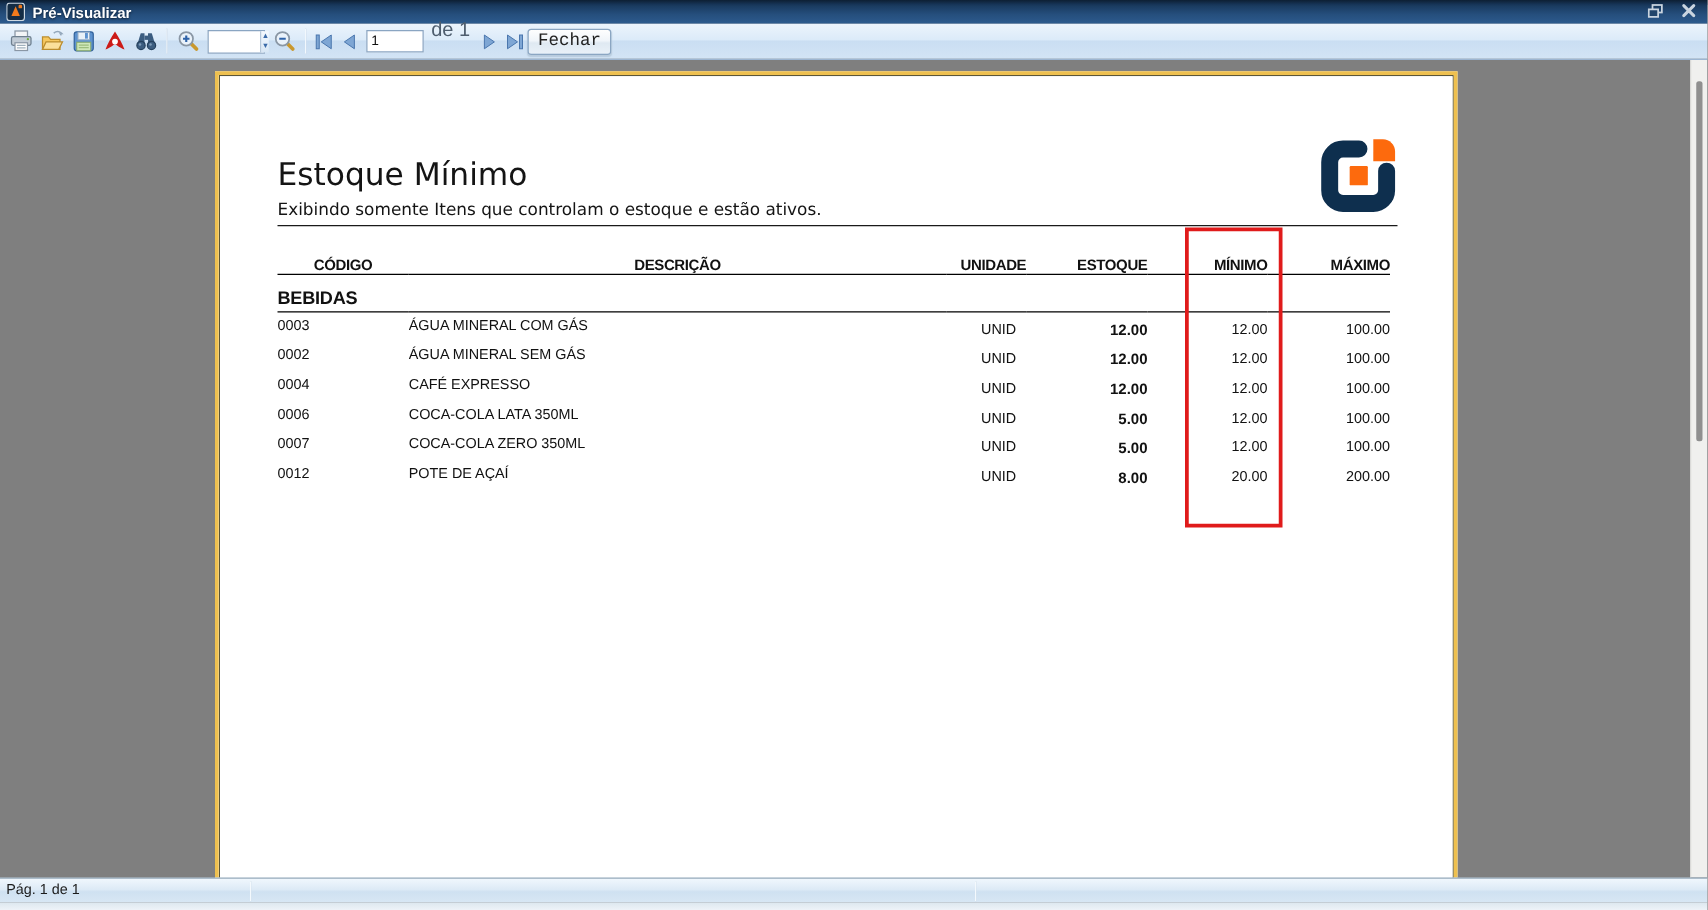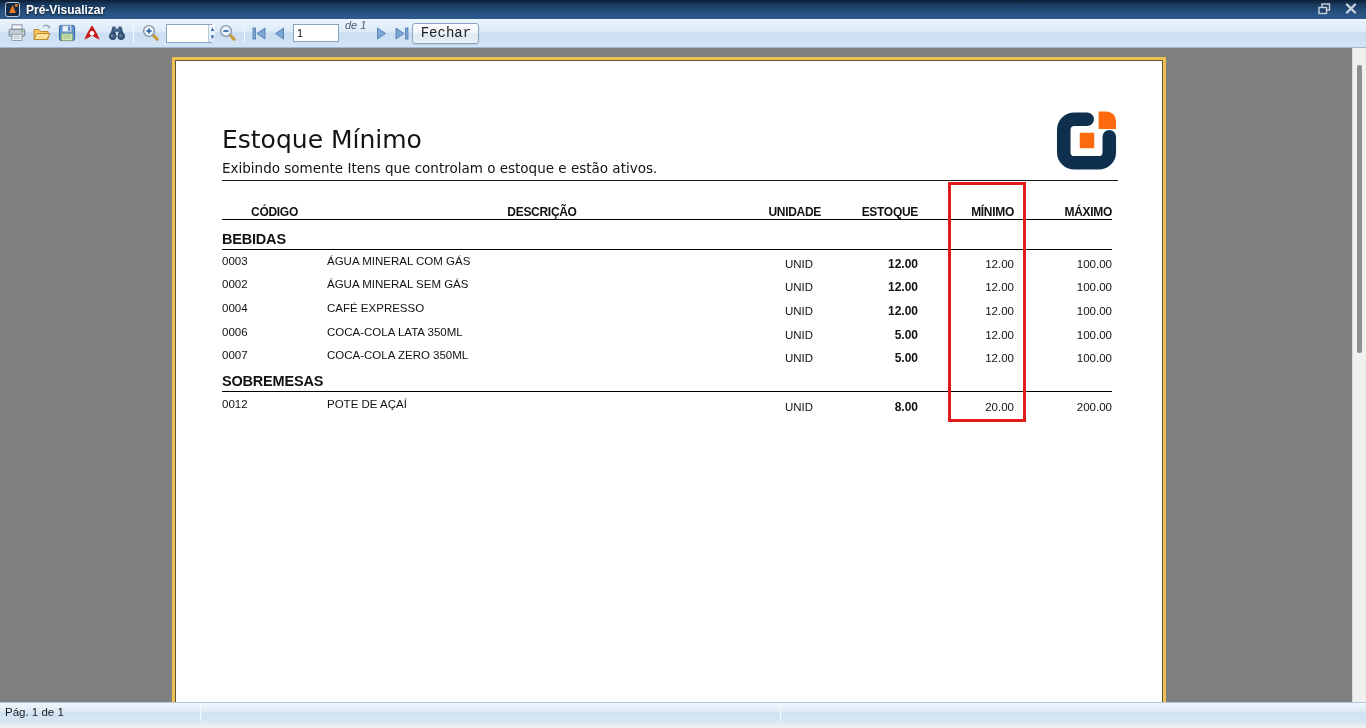--- a/index.html
+++ b/index.html
@@ -24,21 +24,21 @@
   .tbtn { width:25px; height:25px; display:flex; align-items:center; justify-content:center; border-radius:3px; }
   .tsep { width:1px; height:20px; background:#a5bcd4; border-right:1px solid #f2f8fd; margin:0 4px; }
   .spinbox { width:46px; height:19px; background:#fff; border:1px solid #8aa5c2; display:flex; margin:0 3px; }
   .spin-val { flex:1; font-size:15px; padding:2px 0 0 3px; color:#111;margin-top:22px; }
   .spin-arrows { width:13px; border-left:1px solid #b6c8da;
     background:linear-gradient(180deg,#f4f9fe,#d8e7f5); display:flex; flex-direction:column; }
   .spin-arrows span { flex:1; display:flex; align-items:center; justify-content:center;
     font-size:6px; color:#3a6aa8; line-height:1; }
   .pageinput { width:46px; height:18px; border:1px solid #8aa5c2; font-size:11px; padding:0 3px;
     font-family:"Liberation Sans",sans-serif; color:#111; background:#fff; margin:0 4px; }
-  .pagecount { font-size:11px; color:#4e5d6e; margin:0 6px 16px 2px;font-style:italic; }
+  .pagecount { font-size:16px; color:#4e5d6e; margin:0 6px 16px 2px; }
   .navbtn { width:20px; height:22px; display:flex; align-items:center; justify-content:center; }
   .close-preview-btn { width:67px; height:21px; border:1px solid #8ba6c2; border-radius:3px;
     background:linear-gradient(180deg,#fefefe 0%,#f0f5fa 45%,#dfe9f2 55%,#e9f1f8 100%);
     font-size:14px; font-family:Liberation Mono, monospace; color:#222; box-shadow:0 1px 1px #b8cbdd; }
 
   
   .preview { position:absolute; left:0; top:48px; width:100%; height:654px; background:#7f7f7f; overflow:hidden; }
   .page { position:absolute; left:172px; top:9px; width:994px; height:700px; background:#ffffff;
     border:3px solid #eec04f; box-shadow:inset 0 0 0 1px #5b5639; }
   .page-inner { position:absolute; left:1px; top:1px; right:1px; bottom:0; background:#fff; }
@@ -280,23 +280,20 @@
                 <td class="num">100.00</td>
               </tr>
               <tr>
                 <td>0007</td>
                 <td>COCA-COLA ZERO 350ML</td>
                 <td class="num pad">UNID</td>
                 <td class="num bold">5.00</td>
                 <td class="num">12.00</td>
                 <td class="num">100.00</td>
               </tr>
-              <tr class="group-row">
-                <td colspan="6">SOBREMESAS</td>
-              </tr>
               <tr>
                 <td>0012</td>
                 <td>POTE DE AÇAÍ</td>
                 <td class="num pad">UNID</td>
                 <td class="num bold">8.00</td>
                 <td class="num">20.00</td>
                 <td class="num">200.00</td>
               </tr>
             </tbody>
         </table>

